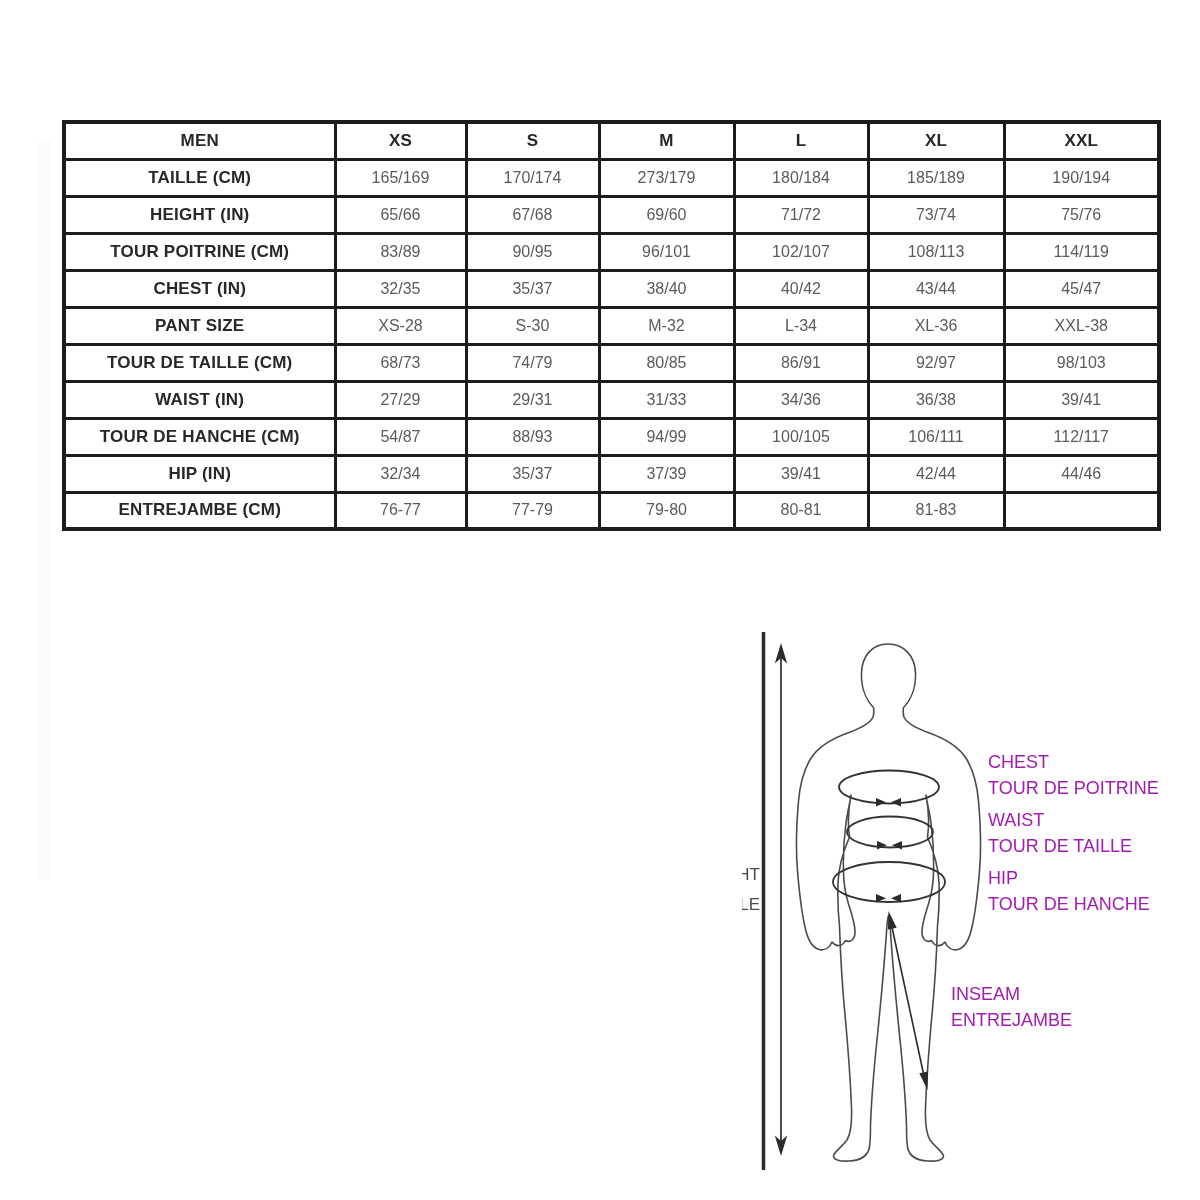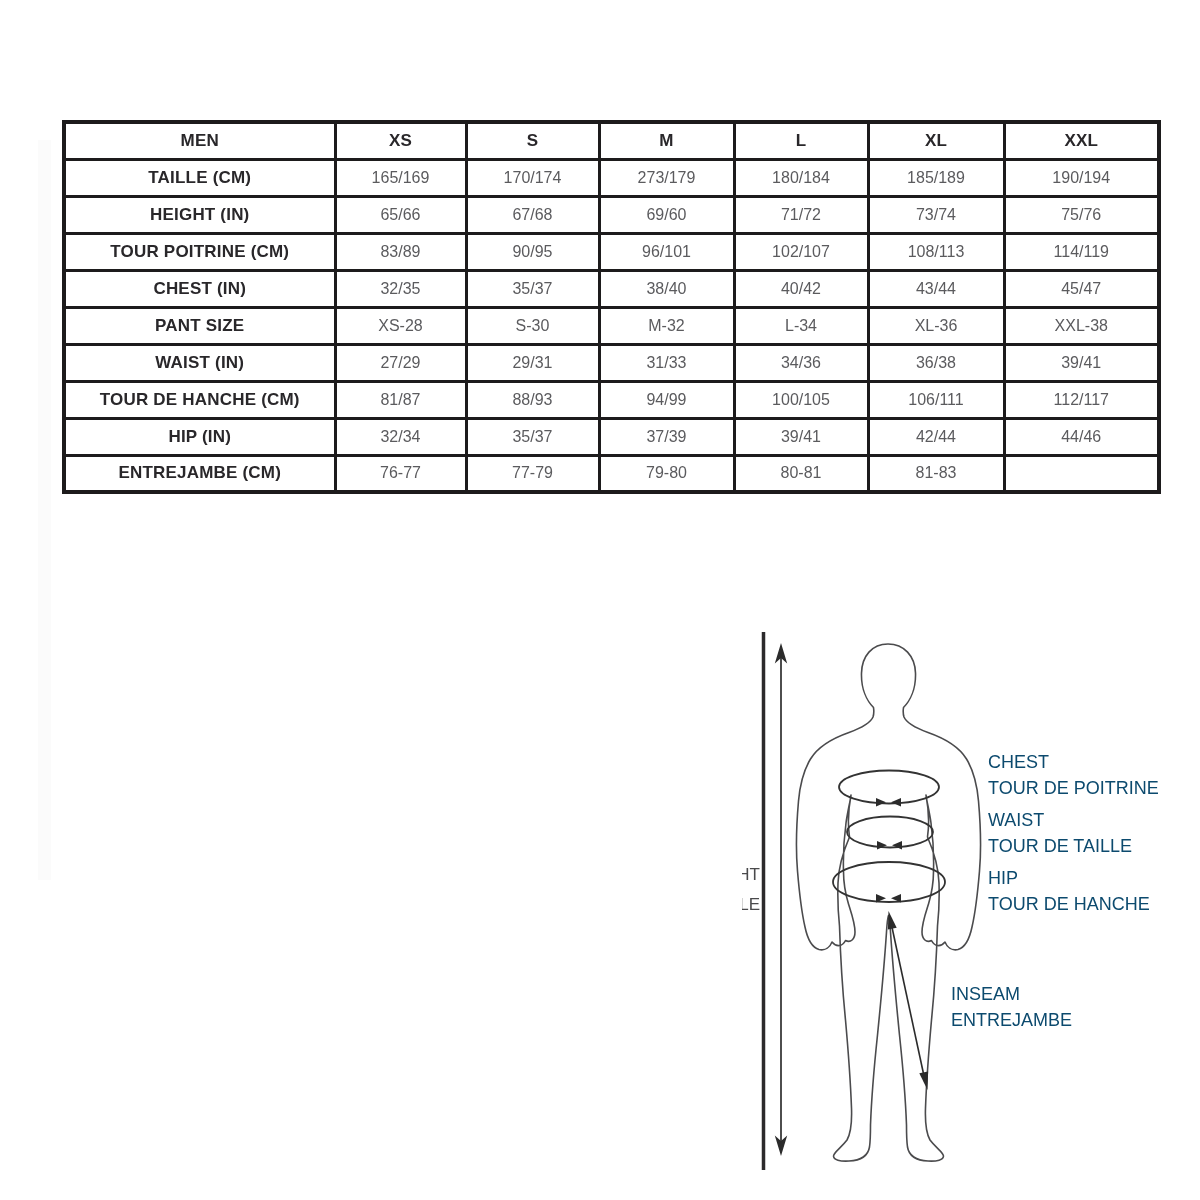--- a/index.html
+++ b/index.html
@@ -8,21 +8,21 @@
 
   
   table.size-chart{position:absolute;left:62px;top:84px;width:1095px;border-collapse:collapse;table-layout:fixed;border:4px solid #1d1b1c;margin-top:36px;}
   .size-chart th,.size-chart td{border:3px solid #1d1b1c;text-align:center;vertical-align:middle;padding:0;overflow:hidden;}
   .size-chart tr{height:37px;}
   .size-chart th{font-size:17px;font-weight:bold;color:#29272a;letter-spacing:.2px;}
   .size-chart td{font-size:16px;font-weight:400;color:#5b5b5e;}
 
   
   .diagram-svg{position:absolute;left:740px;top:628px;width:260px;height:548px;}
-  .fig-label{position:absolute;color:#0c4a6e;font-size:18px;line-height:26px;white-space:nowrap;}
+  .fig-label{position:absolute;color:#a21caf;font-size:18px;line-height:26px;white-space:nowrap;}
   .lbl-chest{left:988px;top:749px;}
   .lbl-waist{left:988px;top:807px;}
   .lbl-hip{left:988px;top:865px;}
   .lbl-inseam{left:951px;top:981px;}
   .height-clip{position:absolute;left:742px;top:860px;width:18px;height:62px;overflow:hidden;}
   .height-clip .inner{width:92px;margin-left:-74px;text-align:right;color:#4a4a4c;font-size:17px;line-height:30px;}
 </style>
 </head>
 <body>
 
@@ -89,31 +89,40 @@
     <tr>
       <th>PANT SIZE</th>
       <td>XS-28</td>
       <td>S-30</td>
       <td>M-32</td>
       <td>L-34</td>
       <td>XL-36</td>
       <td>XXL-38</td>
     </tr>
     <tr>
+      <th>TOUR DE TAILLE (CM)</th>
+      <td>68/73</td>
+      <td>74/79</td>
+      <td>80/85</td>
+      <td>86/91</td>
+      <td>92/97</td>
+      <td>98/103</td>
+    </tr>
+    <tr>
       <th>WAIST (IN)</th>
       <td>27/29</td>
       <td>29/31</td>
       <td>31/33</td>
       <td>34/36</td>
       <td>36/38</td>
       <td>39/41</td>
     </tr>
     <tr>
       <th>TOUR DE HANCHE (CM)</th>
-      <td>81/87</td>
+      <td>54/87</td>
       <td>88/93</td>
       <td>94/99</td>
       <td>100/105</td>
       <td>106/111</td>
       <td>112/117</td>
     </tr>
     <tr>
       <th>HIP (IN)</th>
       <td>32/34</td>
       <td>35/37</td>

